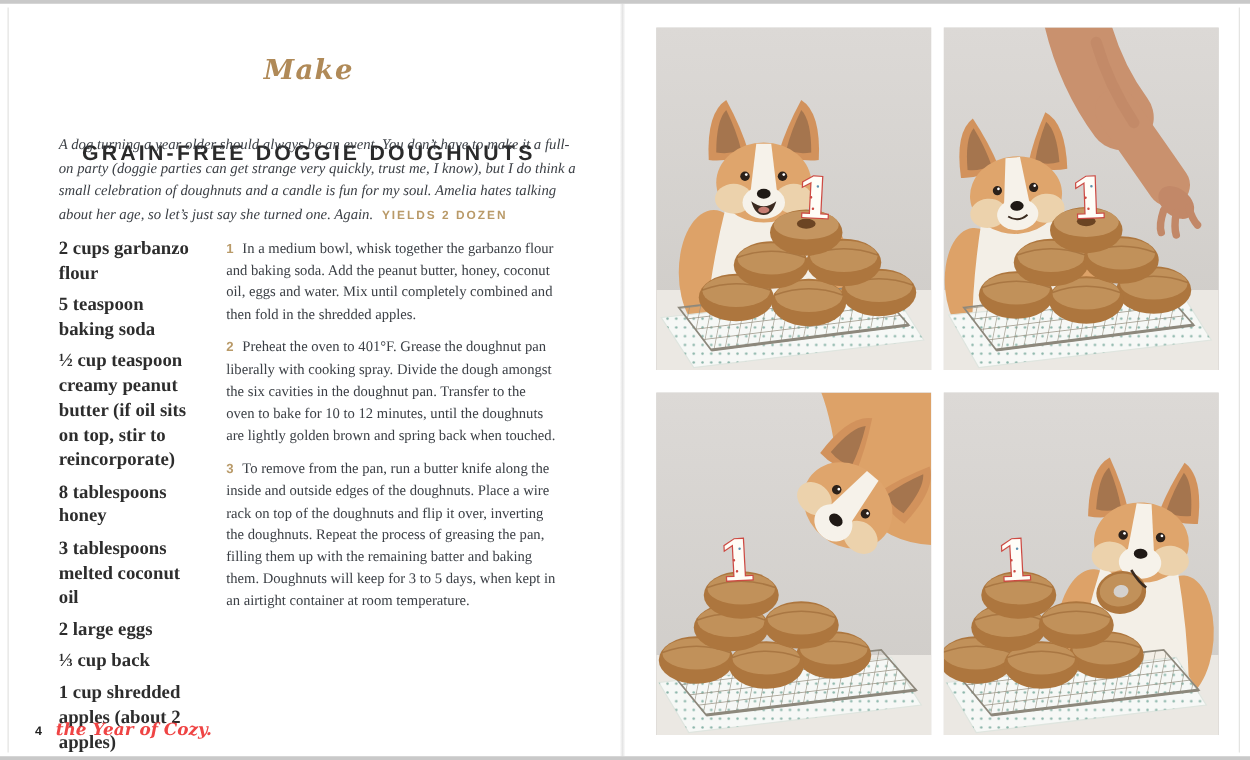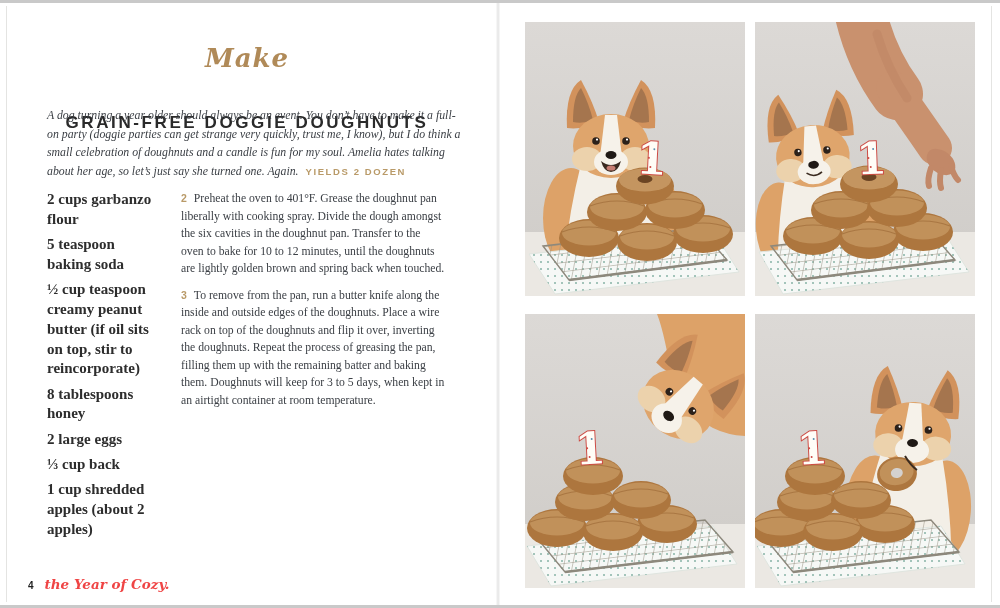--- a/index.html
+++ b/index.html
@@ -13,21 +13,21 @@
   .edge-left{left:6px;}
   .edge-right{right:8px;}
   .gutter-line{position:absolute;top:0;bottom:0;left:496px;width:4px;
     background:linear-gradient(to right, rgba(0,0,0,0.01), rgba(0,0,0,0.10), rgba(0,0,0,0.02));}
 
   
   .page-left{position:absolute;left:0;top:0;width:500px;height:100%;}
   .section-label{
     position:absolute;top:40px;left:0;width:494px;text-align:center;
     font-family:"DejaVu Serif",serif;font-style:italic;font-weight:700;
-    font-size:26px;color:#b08a58;letter-spacing:1px;
+    font-size:22px;color:#b08a58;letter-spacing:1px;
   }
   .recipe-title{
     position:absolute;top:74px;left:0;width:494px;text-align:center;
     font-family:"Liberation Sans",sans-serif;font-weight:700;
     font-size:17px;letter-spacing:2.6px;color:#2a2a2a;margin-top:36px;
   }
   .intro{
     position:absolute;top:103px;left:47px;width:414px;margin:0;
     font-style:italic;font-size:11.8px;line-height:1.58;color:#3c4046;
   }
@@ -79,25 +79,27 @@
       <span>A dog turning a year older should always be an event. You don’t have to make it a full-on party (doggie parties can get strange very quickly, trust me, I know), but I do think a small celebration of doughnuts and a candle is fun for my soul. Amelia hates talking about her age, so let’s just say she turned one. Again.</span>
       <span class="yields">YIELDS 2 DOZEN</span>
     </p>
 
     <div class="columns">
       <div class="ingredients">
         <p class="ing">2 cups garbanzo flour</p>
         <p class="ing">5 teaspoon baking soda</p>
         <p class="ing">½ cup teaspoon creamy peanut butter (if oil sits on top, stir to reincorporate)</p>
         <p class="ing">8 tablespoons honey</p>
+        <p class="ing">3 tablespoons melted coconut oil</p>
         <p class="ing">2 large eggs</p>
         <p class="ing">⅓ cup back</p>
         <p class="ing">1 cup shredded apples (about 2 apples)</p>
       </div>
       <div class="steps">
+        <p class="step"><span class="step-num">1</span><span>In a medium bowl, whisk together the garbanzo flour and baking soda. Add the peanut butter, honey, coconut oil, eggs and water. Mix until completely combined and then fold in the shredded apples.</span></p>
         <p class="step"><span class="step-num">2</span><span>Preheat the oven to 401°F. Grease the doughnut pan liberally with cooking spray. Divide the dough amongst the six cavities in the doughnut pan. Transfer to the oven to bake for 10 to 12 minutes, until the doughnuts are lightly golden brown and spring back when touched.</span></p>
         <p class="step"><span class="step-num">3</span><span>To remove from the pan, run a butter knife along the inside and outside edges of the doughnuts. Place a wire rack on top of the doughnuts and flip it over, inverting the doughnuts. Repeat the process of greasing the pan, filling them up with the remaining batter and baking them. Doughnuts will keep for 3 to 5 days, when kept in an airtight container at room temperature.</span></p>
       </div>
     </div>
 
     <div class="footer">
       <span class="page-num">4</span>
       <span class="book-title">the Year of Cozy.</span>
     </div>
   </div>

